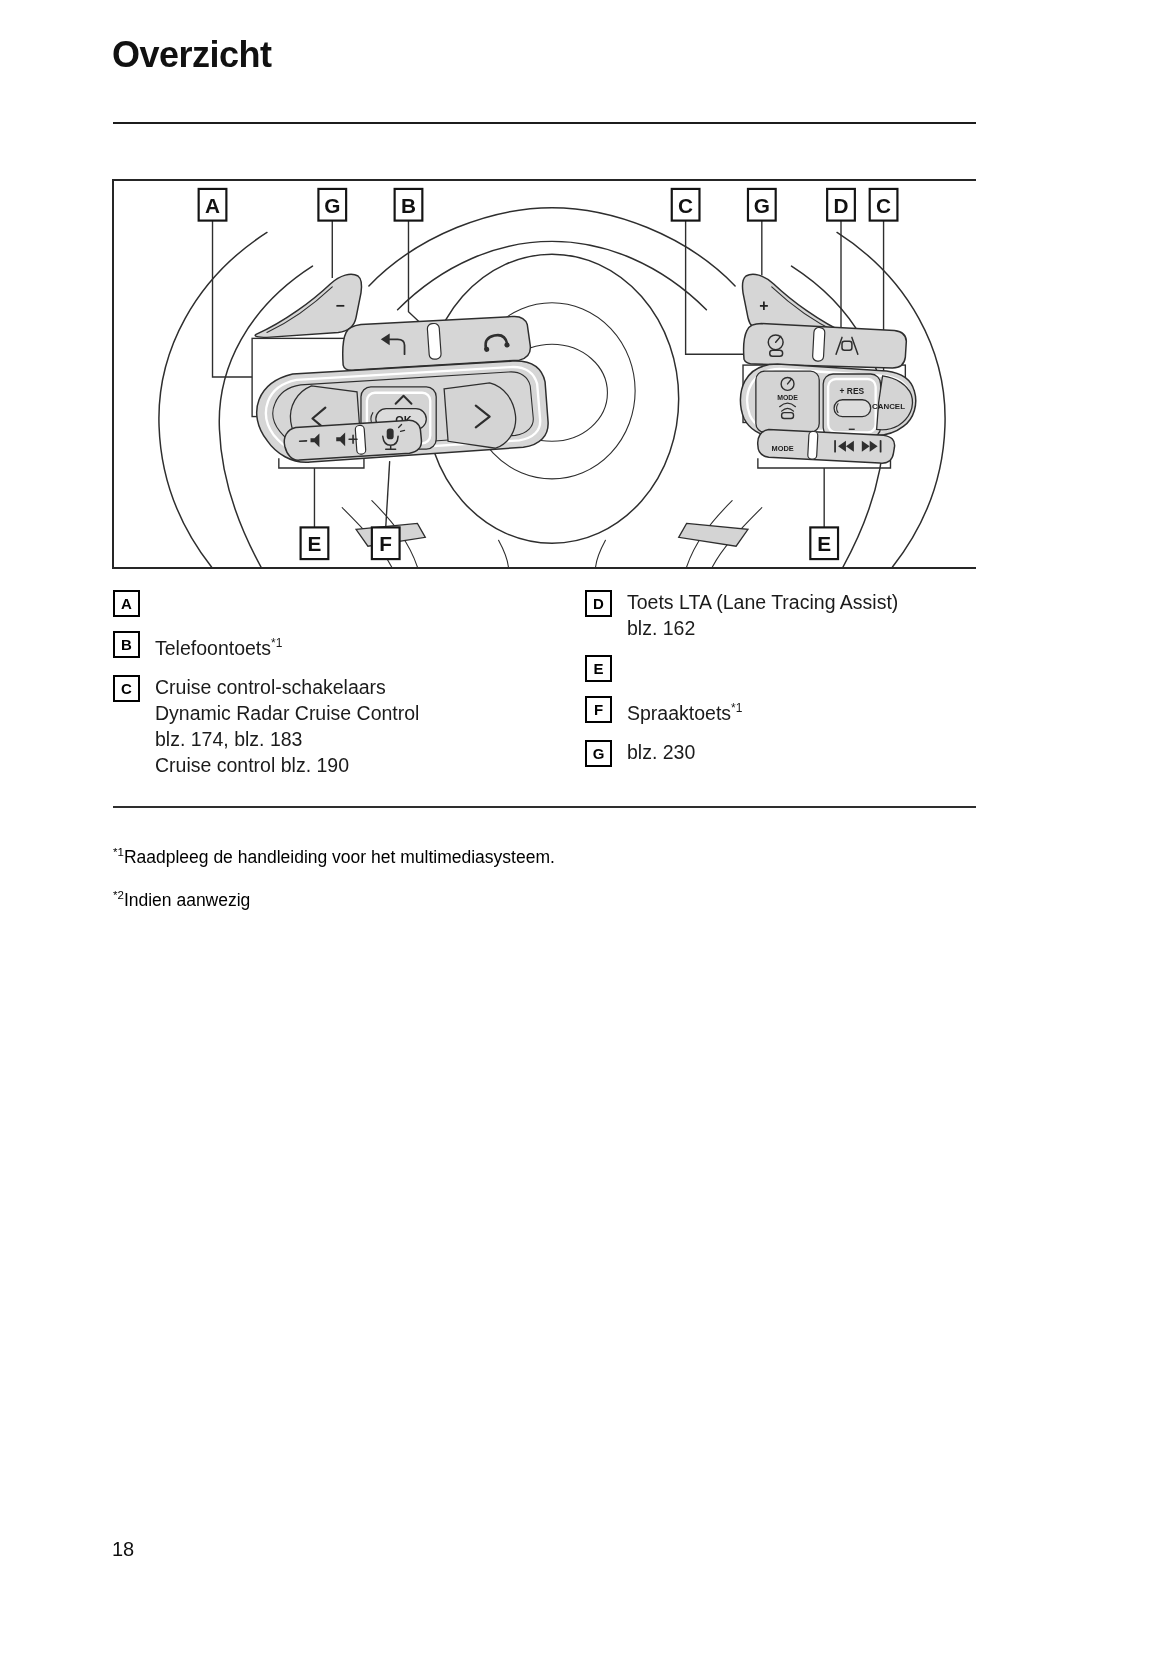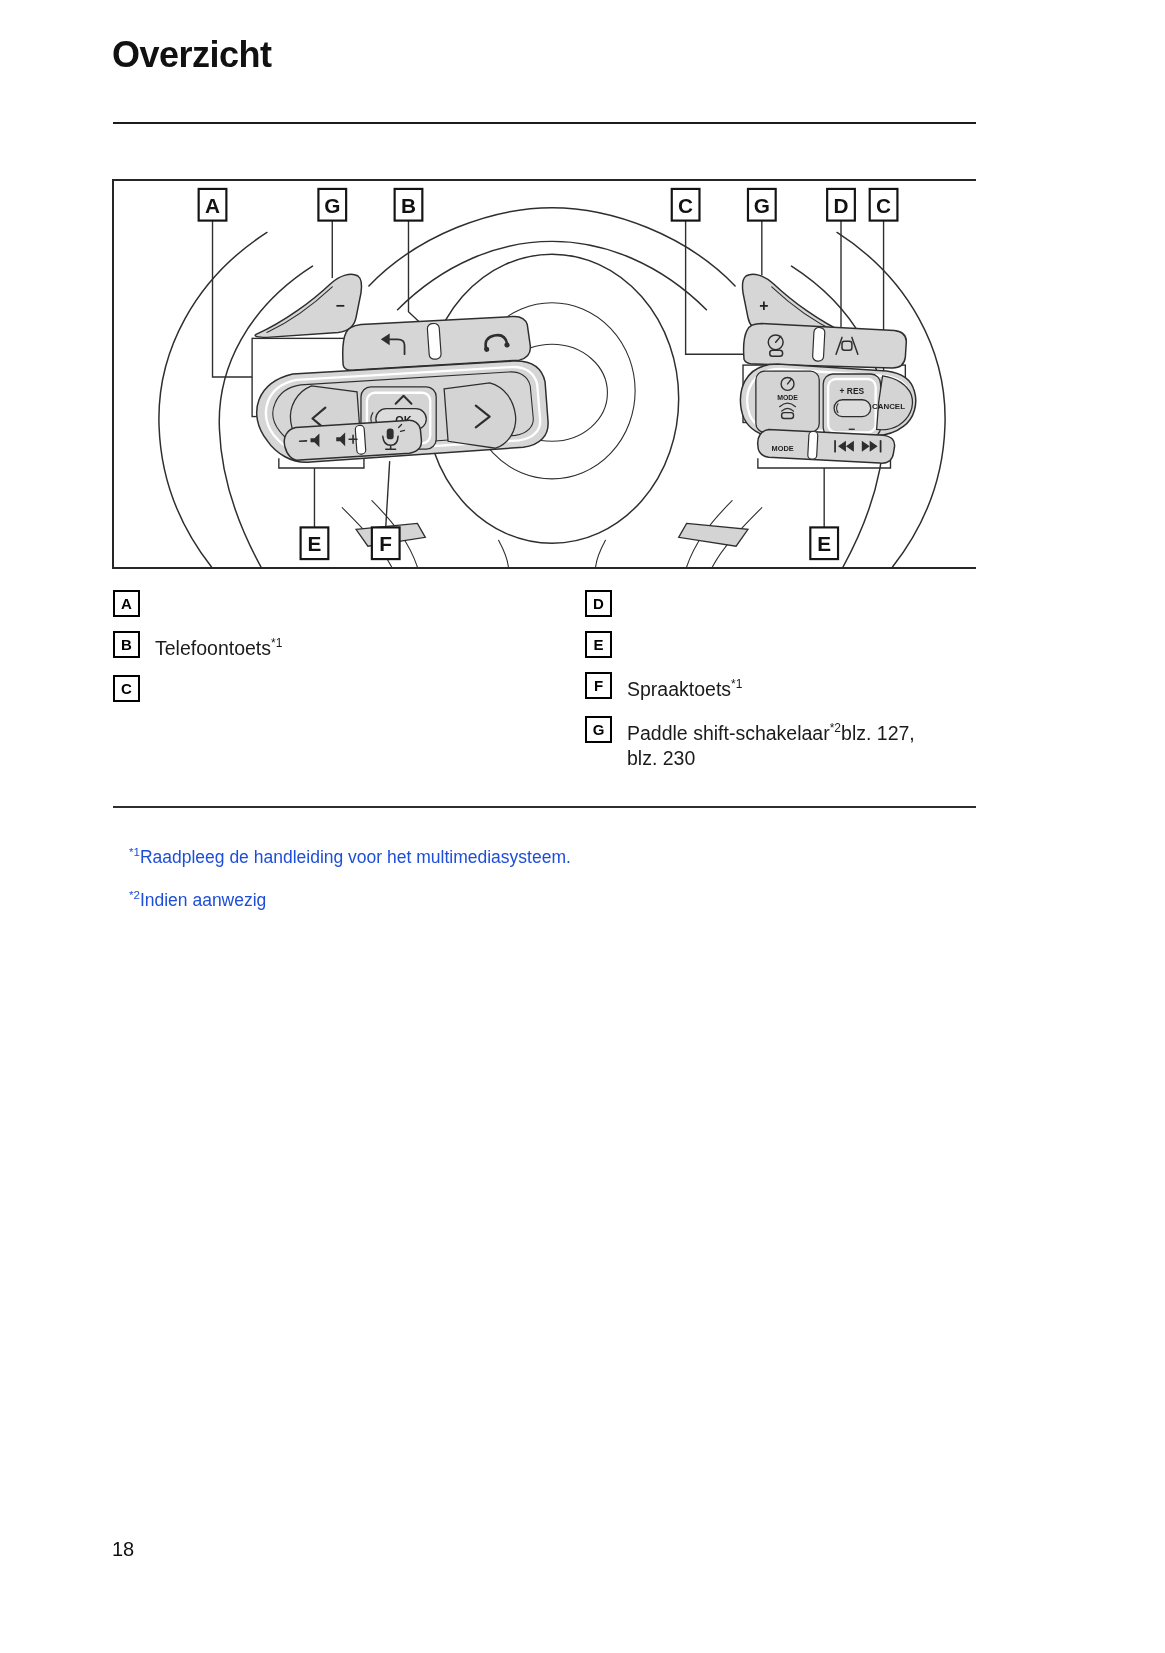--- a/index.html
+++ b/index.html
@@ -29,21 +29,21 @@
   
   .legend-col{position:absolute;top:589px;}
   .legend-col.left{left:113px;width:465px;}
   .legend-col.right{left:585px;width:420px;}
   .lrow{display:flex;align-items:flex-start;margin-bottom:13px;}
   .lbox{flex:0 0 auto;width:23px;height:23px;border:2px solid #000;margin-top:1px;
         display:flex;align-items:center;justify-content:center;
         font-size:15px;font-weight:bold;color:#000;}
   .ltext{margin-left:15px;font-size:19.5px;line-height:26px;color:#1b1b1b;}
   sup{font-size:12px;}
-  .fnote{position:absolute;left:113px;font-size:17.5px;color:#1d4ed8;margin-left:16px;}
+  .fnote{position:absolute;left:113px;font-size:17.5px;color:#000000;}
   .fnote sup{font-size:11.5px;}
   .pagenum{position:absolute;left:112px;top:1538px;font-size:20px;font-weight:normal;color:#111;}
 </style>
 </head>
 <body>
 
 <div class="page">
 
   <div class="title">Overzicht</div>
   <div class="rule-top"></div>
@@ -227,38 +227,47 @@
   <div class="legend-col left">
     <div class="lrow">
       <span class="lbox">A</span>
     </div>
     <div class="lrow">
       <span class="lbox">B</span>
       <div class="ltext"><span>Telefoontoets</span><sup>*1</sup></div>
     </div>
     <div class="lrow">
       <span class="lbox">C</span>
+      <div class="ltext">
+        <div>Cruise control-schakelaars</div>
+        <div>Dynamic Radar Cruise Control</div>
+        <div>blz. 174, blz. 183</div>
+        <div>Cruise control blz. 190</div>
+      </div>
     </div>
   </div>
 
   <div class="legend-col right">
     <div class="lrow">
       <span class="lbox">D</span>
+      <div class="ltext">
+        <div>Toets LTA (Lane Tracing Assist)</div>
+        <div>blz. 162</div>
+      </div>
     </div>
     <div class="lrow">
       <span class="lbox">E</span>
     </div>
     <div class="lrow">
       <span class="lbox">F</span>
       <div class="ltext"><span>Spraaktoets</span><sup>*1</sup></div>
     </div>
     <div class="lrow">
       <span class="lbox">G</span>
       <div class="ltext">
-        <div><span>Paddle shift-schakelaar</span><sup>*2</sup><span>blz. 127,</span></div>
         <div>blz. 230</div>
       </div>
     </div>
   </div>
 
   <div class="rule-mid"></div>
 
   <div class="fnote" style="top:846px;"><sup>*1</sup><span>Raadpleeg de handleiding voor het multimediasysteem.</span></div>
   <div class="fnote" style="top:889px;"><sup>*2</sup><span>Indien aanwezig</span></div>
 

